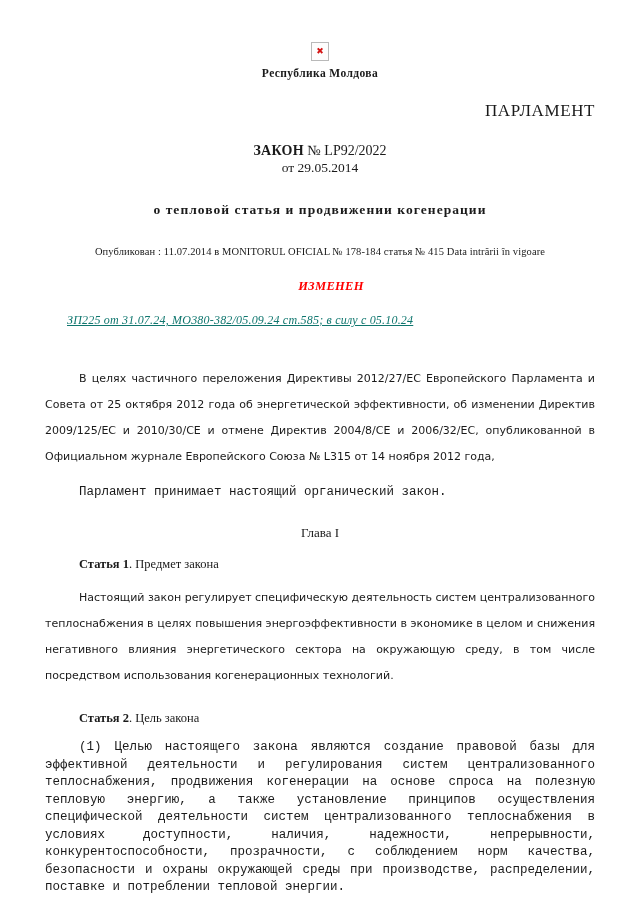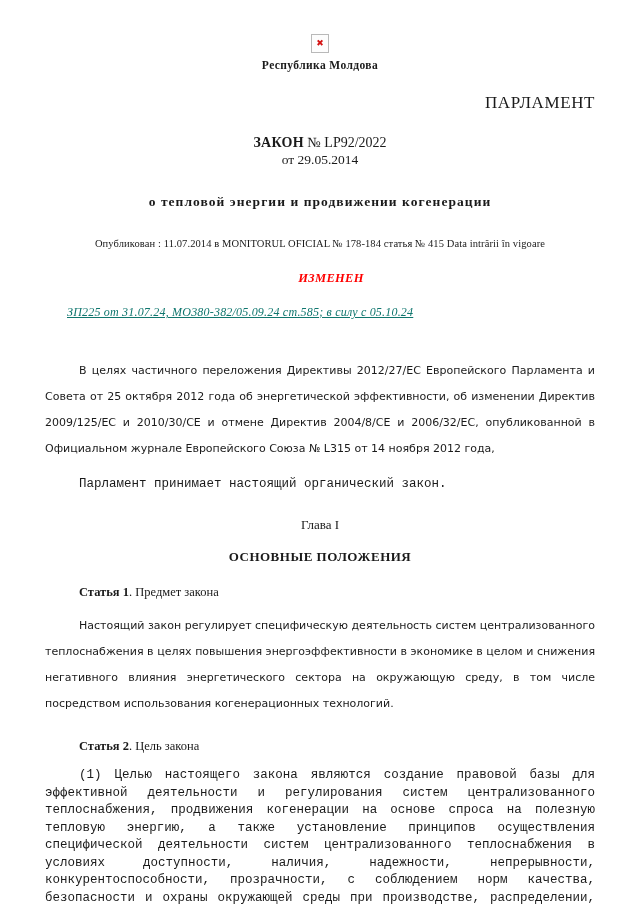--- a/index.html
+++ b/index.html
@@ -12,21 +12,21 @@
     width: 640px;
     height: 905px;
     font-family: "Liberation Serif", "DejaVu Serif", serif;
     color: #1a1a1a;
     overflow: hidden;
   }
   .page {
     width: 640px;
     height: 905px;
     box-sizing: border-box;
-    padding: 28px 45px 20px 45px;
+    padding: 36px 45px 20px 45px;
     position: relative;
   }
 
   
   .emblem-wrap {
     text-align: center;
     margin-top: 5px;
     margin-bottom: 6px;
   }
   .broken-img {
@@ -164,37 +164,36 @@
 
   <div class="country">Республика Молдова</div>
 
   <div class="parliament">ПАРЛАМЕНТ</div>
 
   <div class="law-line">
     <b>ЗАКОН</b><span> </span><span>№ LP92/2022</span>
   </div>
   <div class="law-date">от 29.05.2014</div>
 
-  <div class="doc-title">о тепловой энергии и продвижении когенерации</div>
+  <div class="doc-title">о тепловой статья и продвижении когенерации</div>
 
   <div class="publication">Опубликован : 11.07.2014 в MONITORUL OFICIAL № 178-184 статья № 415 Data intrării în vigoare</div>
 
   <div class="amend-row">
     <div class="amended">ИЗМЕНЕН</div>
     <a class="amend-link" href="#">ЗП225 от 31.07.24, МО380-382/05.09.24 ст.585; в силу с 05.10.24</a>
   </div>
 
   <div class="para">В целях частичного переложения Директивы 2012/27/ЕС Европейского Парламента и Совета от 25 октября 2012 года об энергетической эффективности, об изменении Директив 2009/125/ЕС и 2010/30/СЕ и отмене Директив 2004/8/СЕ и 2006/32/ЕС, опубликованной в Официальном журнале Европейского Союза № L315 от 14 ноября 2012 года,</div>
 
   <div class="para-serif">Парламент принимает настоящий органический закон.</div>
 
   <div class="spacer-sm"></div>
 
   <div class="center-head">Глава I</div>
-  <div class="center-head-bold">ОСНОВНЫЕ ПОЛОЖЕНИЯ</div>
 
   <div class="article-head">
     <b>Статья 1</b><span>. Предмет закона</span>
   </div>
   <div class="para">Настоящий закон регулирует специфическую деятельность систем централизованного теплоснабжения в целях повышения энергоэффективности в экономике в целом и снижения негативного влияния энергетического сектора на окружающую среду, в том числе посредством использования когенерационных технологий.</div>
 
   <div class="spacer-sm"></div>
 
   <div class="article-head">
     <b>Статья 2</b><span>. Цель закона</span>

